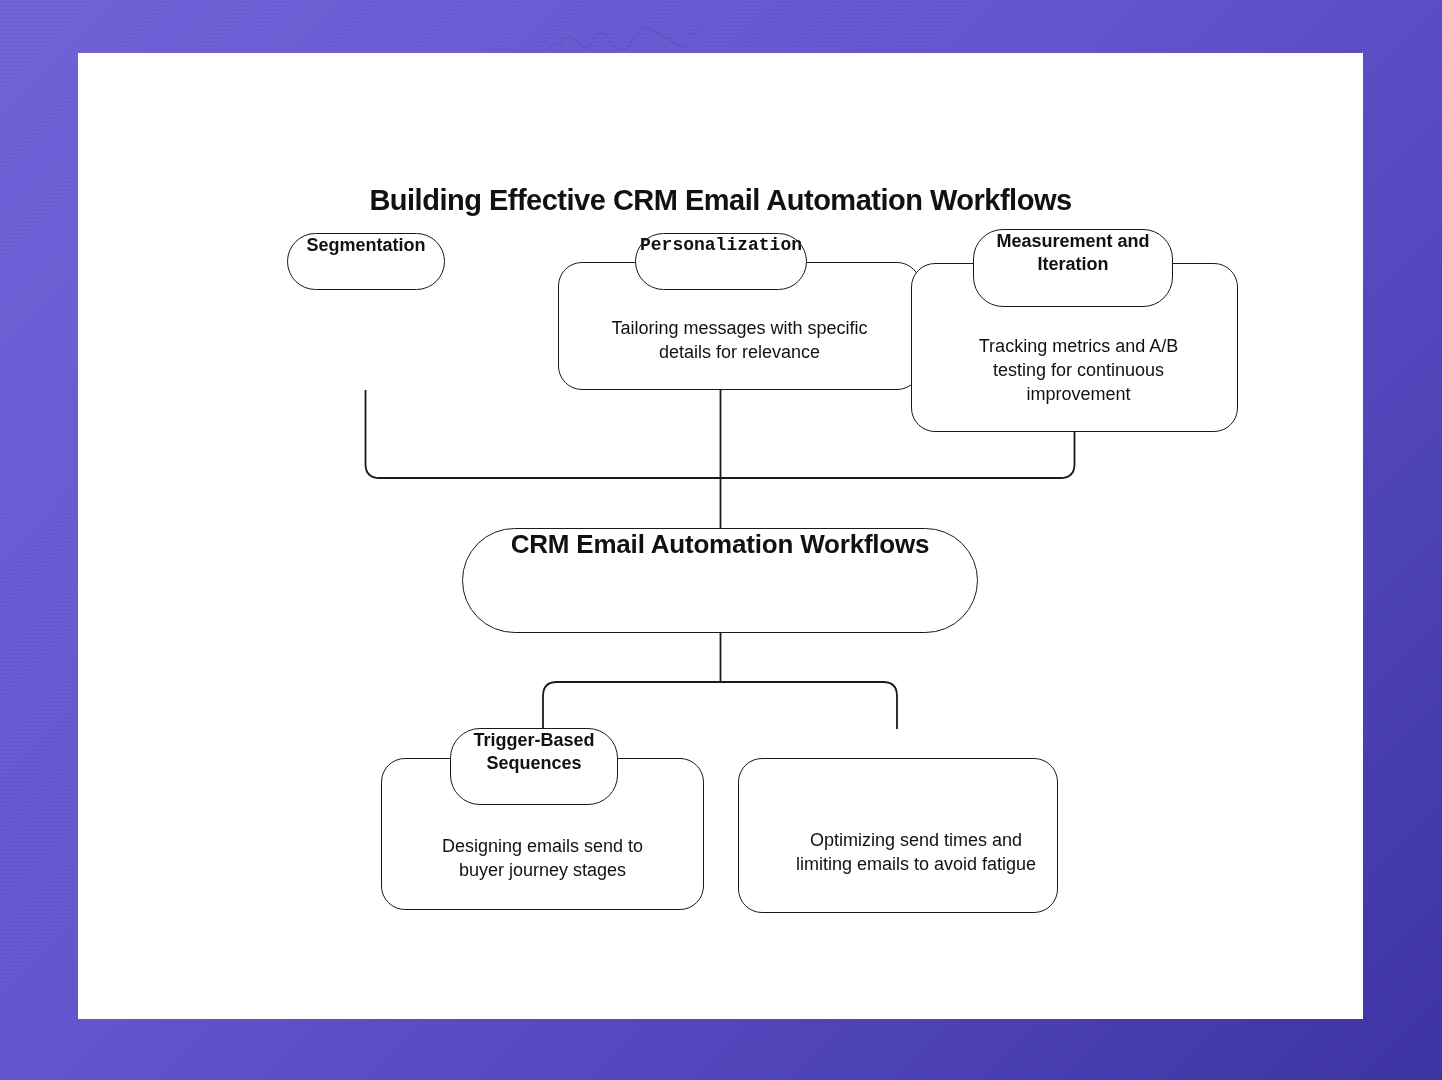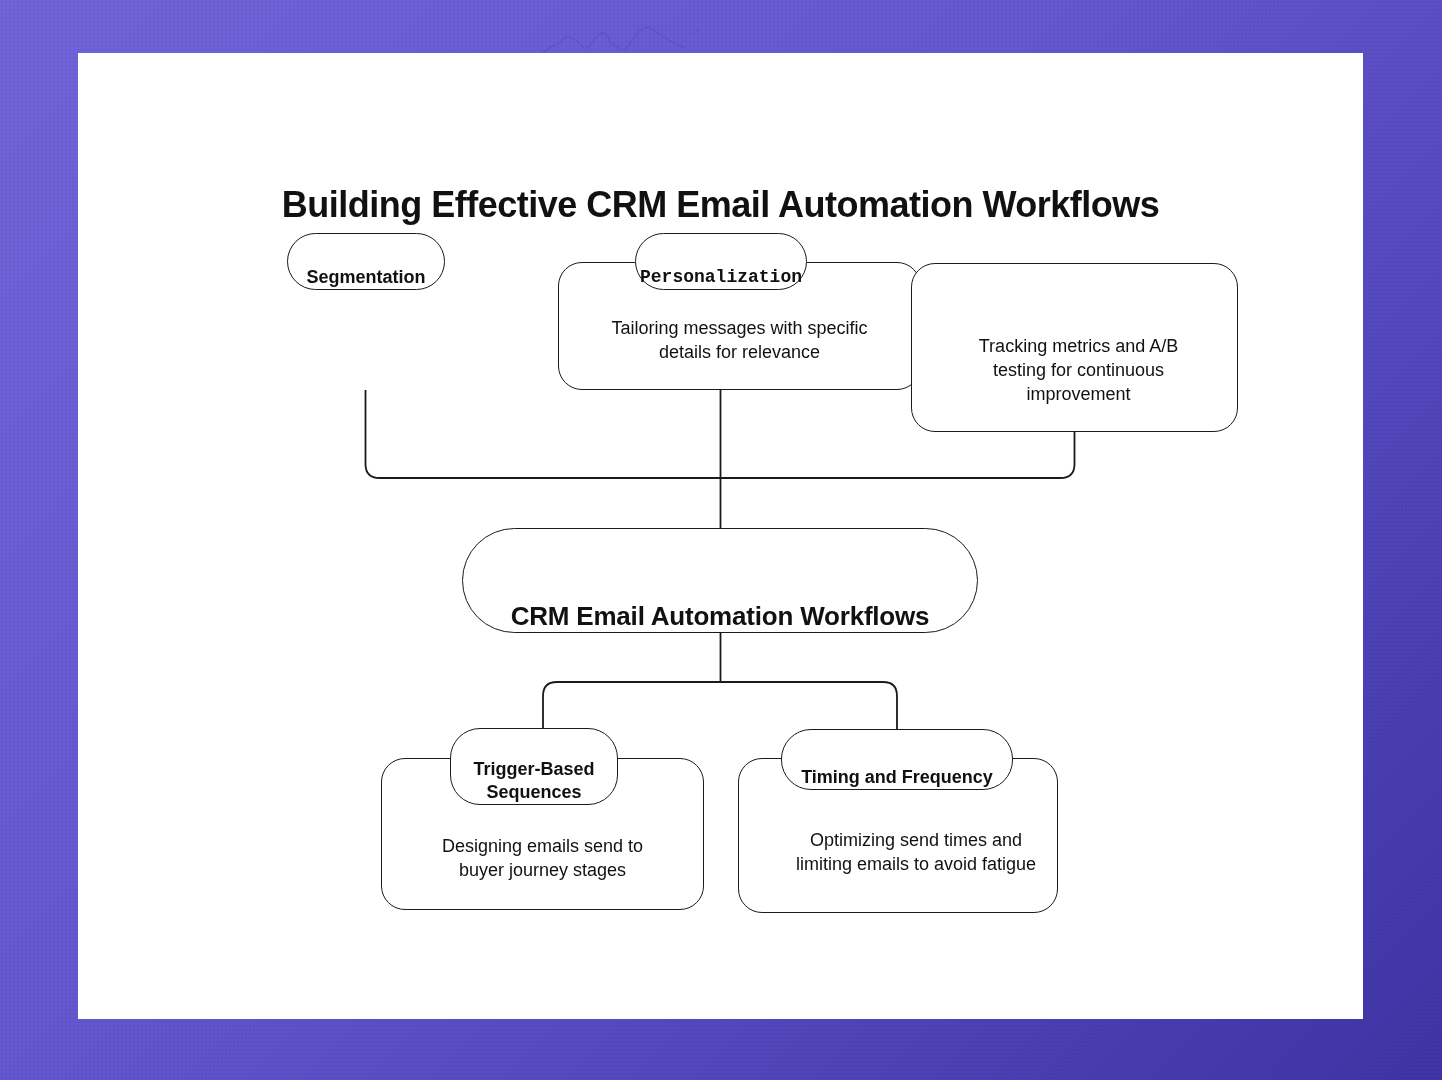--- a/index.html
+++ b/index.html
@@ -31,21 +31,21 @@
     position: absolute;
     left: 78px; top: 53px;
     width: 1285px; height: 966px;
     background: #ffffff;
   }
   .diagram-title {
     position: absolute;
     left: 0; top: 131px;
     width: 100%;
     text-align: center;
-    font-size: 36px;
+    font-size: 29px;
     font-weight: bold;
     letter-spacing: -0.5px;
     color: #111111;
   }
   .connectors {
     position: absolute;
     left: 0; top: 0;
   }
   .node-main {
     position: absolute;
@@ -61,21 +61,21 @@
     font-size: 18px;
     line-height: 24px;
     color: #111111;
   }
   .node-pill {
     position: absolute;
     background: #ffffff;
     border: 1.8px solid #1a1a1a;
     border-radius: 30px;
     display: flex;
-    align-items: flex-end;
+    align-items: flex-start;
     justify-content: center;
     text-align: center;
     font-size: 18px;
     font-weight: bold;
     line-height: 23px;
     color: #111111;
     z-index: 2;
   }
   
   .seg-main  { left: 125px; top: 209px; width: 325px; height: 128px; padding-top: 28px; }
@@ -86,21 +86,21 @@
   .meas-pill { left: 895px; top: 176px; width: 200px; height: 78px; padding: 0 14px; }
   
   .center-node {
     position: absolute;
     left: 384px; top: 475px;
     width: 516px; height: 105px;
     background: #ffffff;
     border: 1.8px solid #1a1a1a;
     border-radius: 53px;
     display: flex;
-    align-items: flex-end;
+    align-items: flex-start;
     justify-content: center;
     font-size: 26px;
     font-weight: bold;
     letter-spacing: -0.2px;
     color: #111111;
     z-index: 2;
   }
   
   .trig-main { left: 303px; top: 705px; width: 323px; height: 152px; padding-top: 47px; }
   .trig-pill { left: 372px; top: 675px; width: 168px; height: 77px; padding: 0 12px; }
@@ -141,32 +141,32 @@
   <div class="node-main pers-main">
     <div class="node-desc w260">Tailoring messages with specific details for relevance</div>
   </div>
   <div class="node-pill pers-pill">
     <span>Personalization</span>
   </div>
 
   <div class="node-main meas-main">
     <div class="node-desc w250">Tracking metrics and A/B testing for continuous improvement</div>
   </div>
+  <div class="node-pill meas-pill">
+    <span>Measurement and Iteration</span>
+  </div>
 
   <div class="center-node">
     <span>CRM Email Automation Workflows</span>
   </div>
 
   <div class="node-main trig-main">
     <div class="node-desc w240">Designing emails send to buyer journey stages</div>
   </div>
   <div class="node-pill trig-pill">
     <span>Trigger-Based Sequences</span>
   </div>
 
   <div class="node-main tim-main">
     <div class="node-desc w245">Optimizing send times and limiting emails to avoid fatigue</div>
   </div>
-  <div class="node-pill tim-pill">
-    <span>Timing and Frequency</span>
-  </div>
 
 </div>
 
 </body></html>

